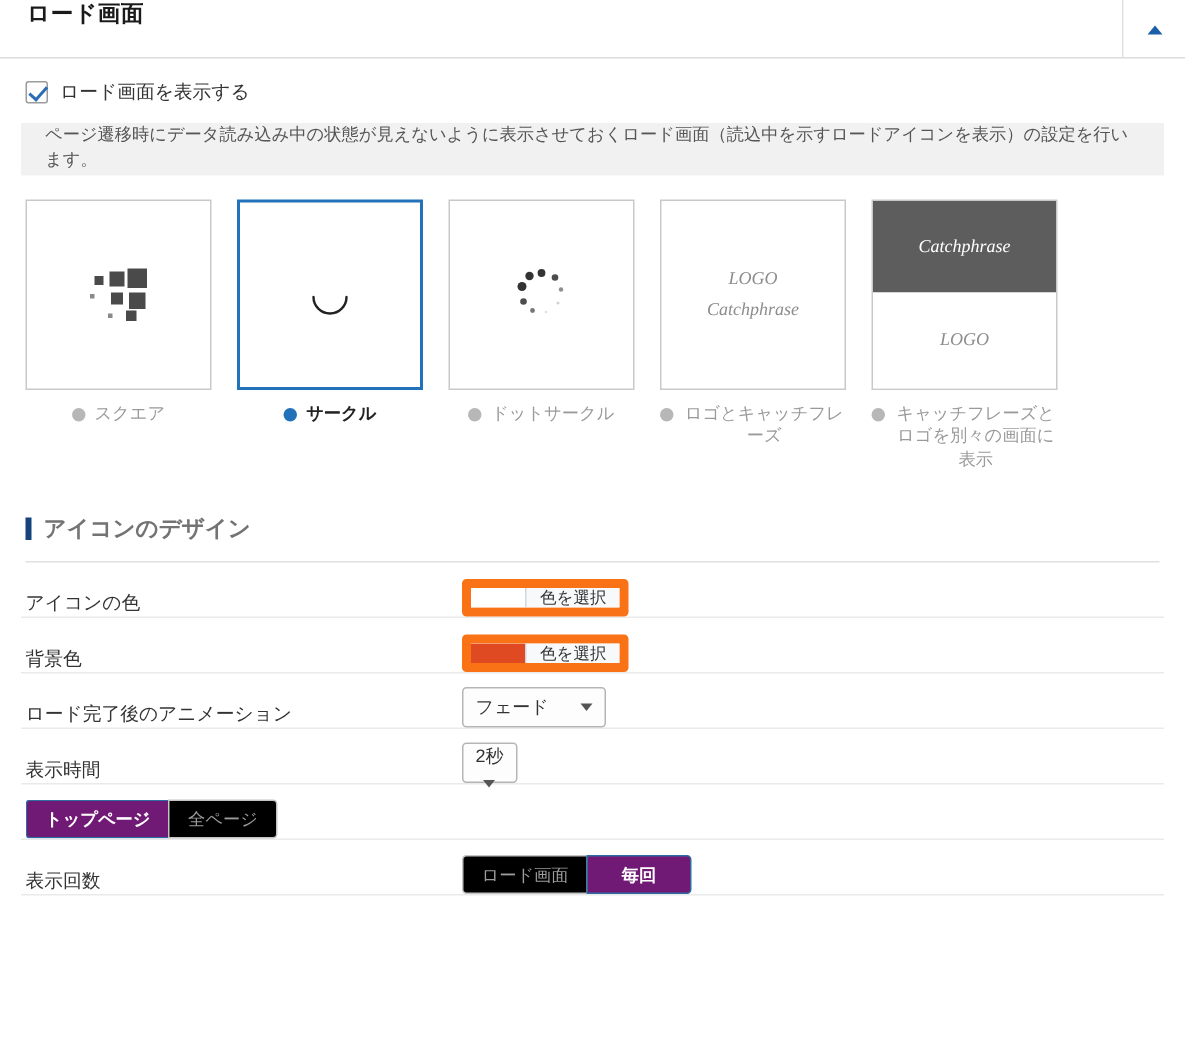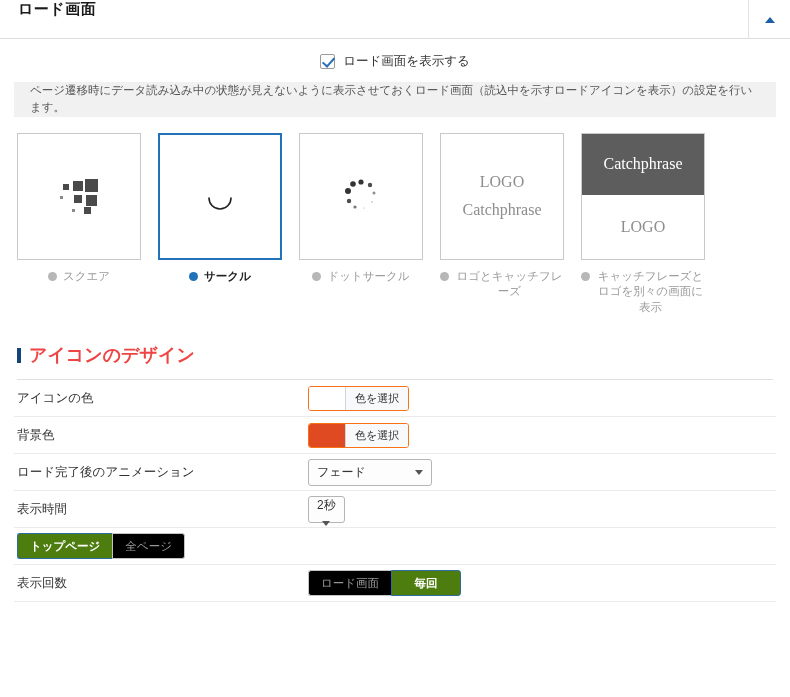--- a/index.html
+++ b/index.html
@@ -46,21 +46,20 @@
     border-bottom: 6px solid #1b5fa8;
   }
 
   
   .panel-body { padding: 0 14px; }
 
   .checkbox-row {
     display: flex;
     align-items: center;
     padding: 14px 3px 12px 3px;
-    justify-content: center;
   }
   .cb {
     width: 15px; height: 15px;
     border: 1px solid #9b9b9b;
     border-radius: 2px;
     background: #fdfdfd;
     position: relative;
     margin-right: 8px;
     flex: none;
     cursor: pointer;
@@ -104,23 +103,24 @@
   .thumb-center {
     position: absolute;
     inset: 0;
     display: flex;
     flex-direction: column;
     align-items: center;
     justify-content: center;
   }
   .logo-text {
     font-family: "Liberation Serif", "DejaVu Serif", serif;
-    font-size: 16px;
+    font-size: 12px;
     color: #8d8d8d;
     line-height: 1.75;
+    font-style: italic;
   }
   .split-top {
     height: 61px;
     background: #5d5d5d;
     display: flex; align-items: center; justify-content: center;
   }
   .split-top .logo-text { color: #ffffff; }
   .split-bottom {
     height: 64px;
     background: #ffffff;
@@ -149,36 +149,36 @@
   
   .section-head {
     display: flex;
     align-items: center;
     gap: 8px;
     margin: 28px 3px 0 3px;
     padding-bottom: 12px;
     border-bottom: 1px solid #e0e0e0;
   }
   .accent-bar { width: 4px; height: 15px; background: #16437a; flex: none; }
-  .section-title { font-size: 18px; font-weight: bold; color: #ef4444; }
+  .section-title { font-size: 15px; font-weight: bold; color: #737373; }
 
   
   .srow {
     display: flex;
-    align-items: center;
+    align-items: flex-end;
     min-height: 37px;
     padding: 0 3px;
     border-bottom: 1px solid #eaeaea;
   }
   .srow:last-of-type { border-bottom: 1px solid #eaeaea; }
   .srow-label { font-size: 12.5px; color: #333; flex: none; width: 291px; }
 
   .color-field {
     display: flex;
-    border: 1px solid #f97316;
+    border: 6px solid #f97316;
     border-radius: 3px;
     overflow: hidden;
     height: 25px;
     cursor: pointer;
   }
   .swatch { width: 36px; background: #ffffff; }
   .swatch-btn {
     padding: 0 9px;
     background: #f7f9fb;
     border-left: 1px solid #cfd8e0;
@@ -194,21 +194,21 @@
     background: #fdfdfd;
     border: 1px solid #b5b5b5;
     border-radius: 3px;
     height: 27px;
     padding: 0 8px;
     display: flex;
     align-items: center;
     gap: 10px;
     cursor: pointer;
   }
-  .sel-anim { width: 124px; justify-content: space-between; }
+  .sel-anim { width: 96px; justify-content: space-between; }
   .sel-time { width: auto; gap: 7px; flex-direction: column; }
   .chev {
     width: 0; height: 0;
     border-left: 4px solid transparent;
     border-right: 4px solid transparent;
     border-top: 5px solid #555;
   }
 
   .toggle-group { display: flex; cursor: pointer; }
   .tg-opt {
@@ -217,21 +217,21 @@
     padding: 0 12px;
     display: flex; align-items: center; justify-content: center;
     font-size: 11.5px;
     border: 1px solid #c4c4c4;
     background: #000000;
     color: #9c9c9c;
   }
   .tg-opt:first-child { border-radius: 3px 0 0 3px; border-right: none; }
   .tg-opt:last-child { border-radius: 0 3px 3px 0; }
   .tg-opt.on {
-    background: #4d7c0f;
+    background: #701a75;
     border-color: #2d6da4;
     color: #ffffff;
     font-weight: bold;
   }
 
   
   .footer {
     display: flex;
     gap: 19px;
     padding: 20px 3px 0 3px;

